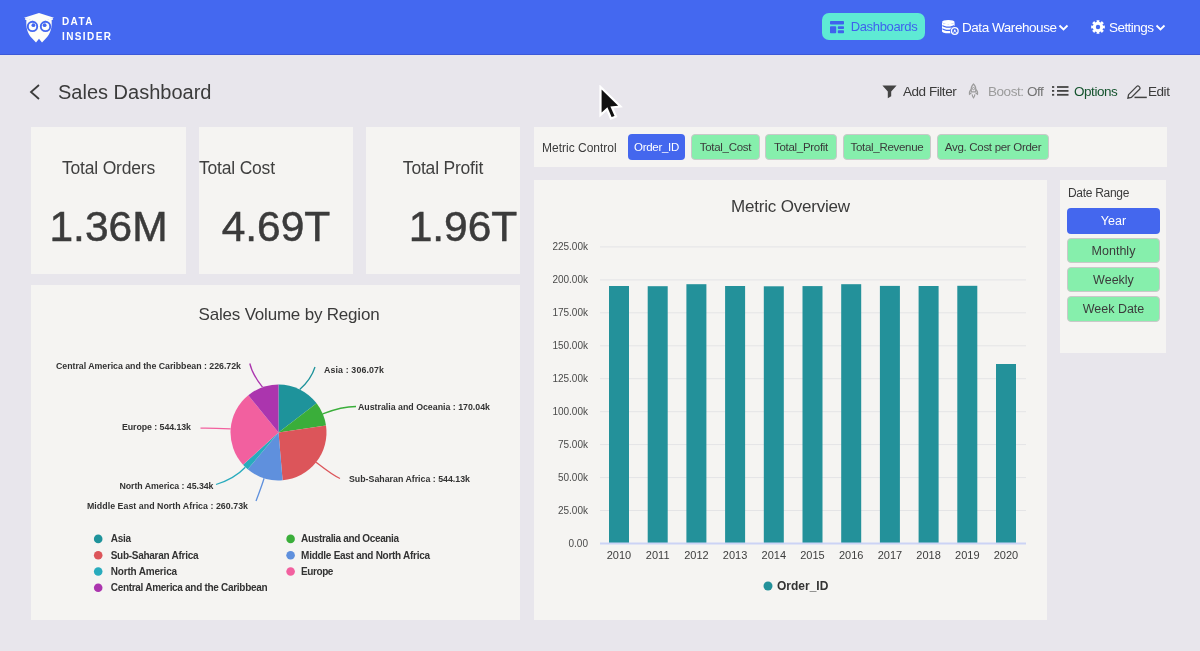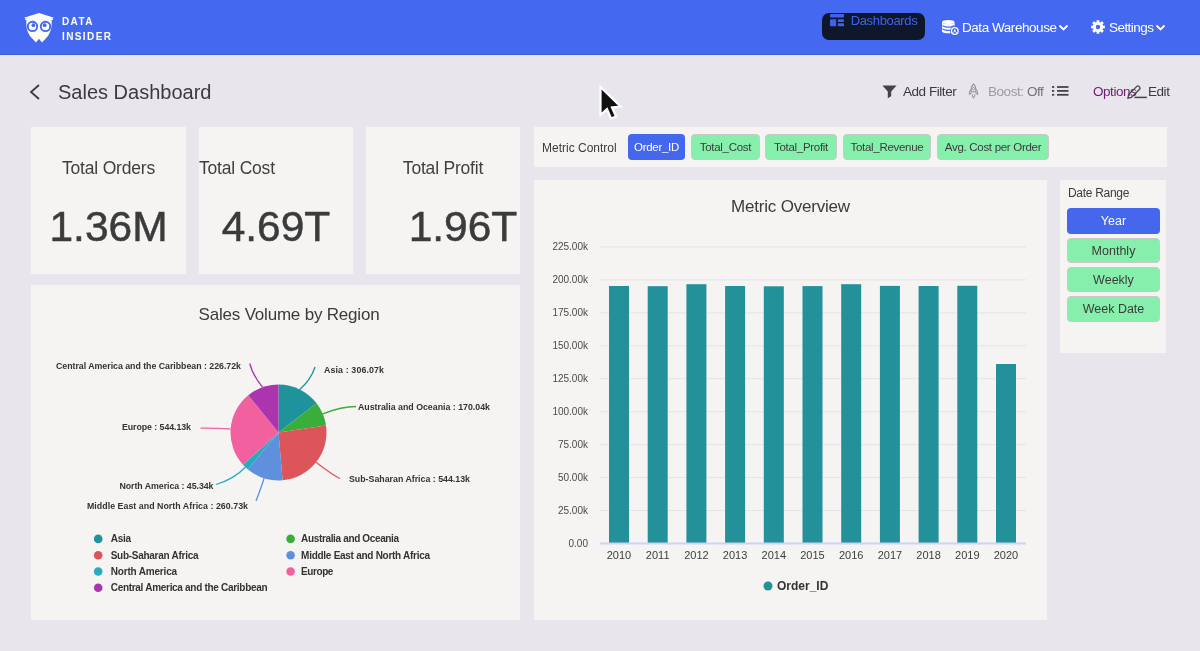--- a/index.html
+++ b/index.html
@@ -21,21 +21,21 @@
   <path d="M0,5.8 L15,1 L30,5.8 L15,10.8 Z" fill="#fdfdf8"></path>
   <path d="M1.5,6 L15,10.4 L28.5,6 L29.2,7.5 L15,12.6 L0.8,7.5 Z" fill="#fdfdf8"></path>
   <circle cx="8.5" cy="14.4" r="4.7" fill="none" stroke="#4468f0" stroke-width="1.9"></circle>
   <circle cx="21.5" cy="14.4" r="4.7" fill="none" stroke="#4468f0" stroke-width="1.9"></circle>
   <circle cx="9.4" cy="13.2" r="1.9" fill="#4468f0"></circle>
   <circle cx="20.6" cy="13.2" r="1.9" fill="#4468f0"></circle>
   <path d="M15,11.8 L11.5,9.4 L15,8 L18.5,9.4 Z" fill="#fdfdf8"></path>
 </svg>
 <div class="abs" style="left:62px;top:13.5px;color:#fff;font-size:10px;font-weight:bold;letter-spacing:1.4px;line-height:15.5px;">DATA<br>INSIDER</div>
 
-<div class="abs" style="left:822px;top:13px;width:103px;height:27px;background:#0f172a;border-radius:7px;display:flex;justify-content:center;">
+<div class="abs" style="left:822px;top:13px;width:103px;height:27px;background:#5eead4;border-radius:7px;display:flex;align-items:center;justify-content:center;">
   <svg width="14" height="14" viewBox="0 0 14 14" style="margin-right:7px;">
     <rect x="0" y="1" width="14" height="3.6" rx="0.8" fill="#3f62ed"></rect>
     <rect x="0" y="6.2" width="6.2" height="7" rx="0.8" fill="#3f62ed"></rect>
     <rect x="7.8" y="6.2" width="6.2" height="2.9" rx="0.8" fill="#3f62ed"></rect>
     <rect x="7.8" y="10.3" width="6.2" height="2.9" rx="0.8" fill="#3f62ed"></rect>
   </svg>
   <span style="color:#3f62ed;font-size:13px;letter-spacing:-0.35px;">Dashboards</span>
 </div>
 
 <svg class="abs" style="left:942px;top:19.5px;" width="17" height="16" viewBox="0 0 17 16">
@@ -85,21 +85,21 @@
 <svg class="abs" style="left:1052px;top:85.5px;" width="17" height="10" viewBox="0 0 17 10">
   <g stroke="#444" stroke-width="1.8">
   <line x1="0" y1="1" x2="2.2" y2="1"></line>
       <line x1="5" y1="1" x2="16.5" y2="1"></line>
   <line x1="0" y1="4.9" x2="2.2" y2="4.9"></line>
       <line x1="5" y1="4.9" x2="16.5" y2="4.9"></line>
   <line x1="0" y1="8.8" x2="2.2" y2="8.8"></line>
       <line x1="5" y1="8.8" x2="16.5" y2="8.8"></line>
   </g>
 </svg>
-<div class="abs" style="left:1074px;top:84px;font-size:13.5px;letter-spacing:-0.45px;color:#701a75;margin-left:19px;">Options</div>
+<div class="abs" style="left:1074px;top:84px;font-size:13.5px;letter-spacing:-0.45px;color:#14532d;">Options</div>
 
 <svg class="abs" style="left:1127px;top:84.5px;" width="21" height="14" viewBox="0 0 21 14">
   <path d="M1.6 9.6 L9.8 1.4 C10.4 0.8 11.3 0.8 11.9 1.4 L12.6 2.1 C13.2 2.7 13.2 3.6 12.6 4.2 L4.4 12.4 L0.9 13.1 Z" fill="none" stroke="#444" stroke-width="1.3"></path>
   <line x1="7.5" y1="12.4" x2="19.8" y2="12.4" stroke="#444" stroke-width="1.5"></line>
 </svg>
 <div class="abs" style="left:1148px;top:84px;font-size:13.5px;letter-spacing:-0.45px;color:#3b3b3b;">Edit</div>
 
 <div class="card" style="left:31px;top:127px;width:155px;height:147px;"></div>
 <div class="card" style="left:199px;top:127px;width:154px;height:147px;"></div>
 <div class="card" style="left:366px;top:127px;width:154px;height:147px;"></div>

